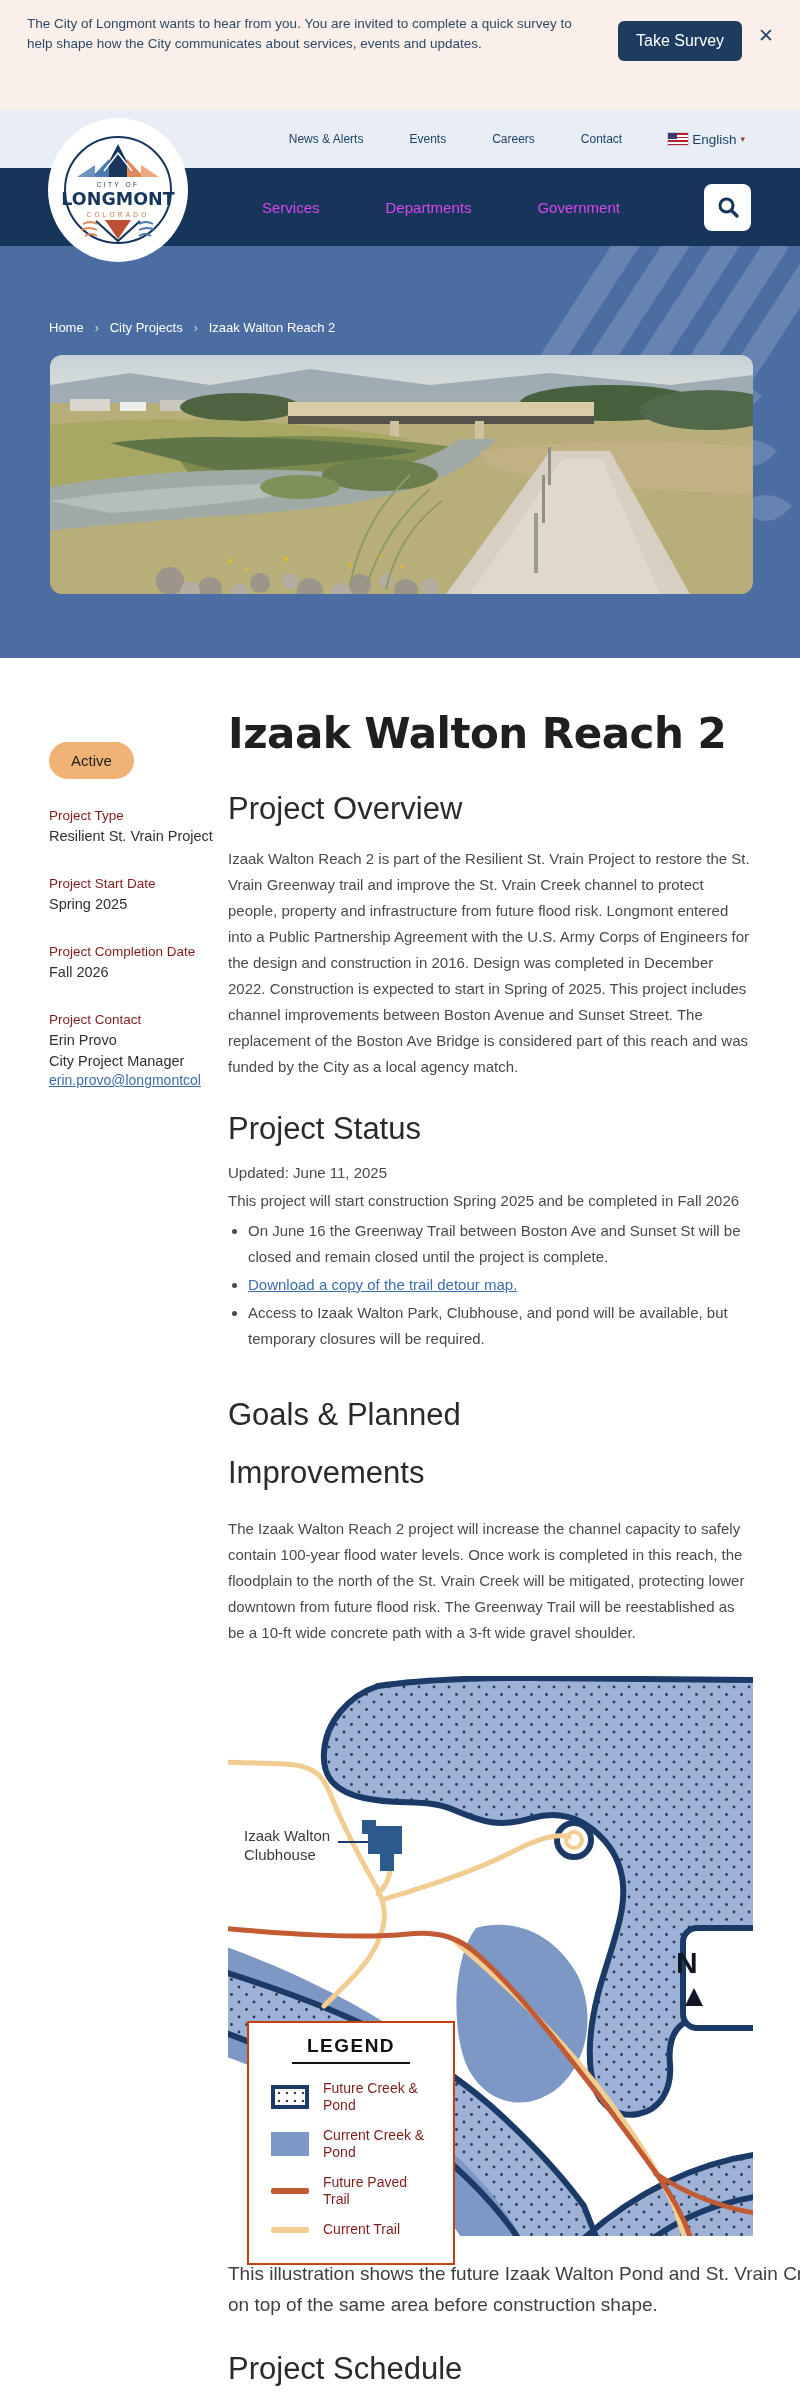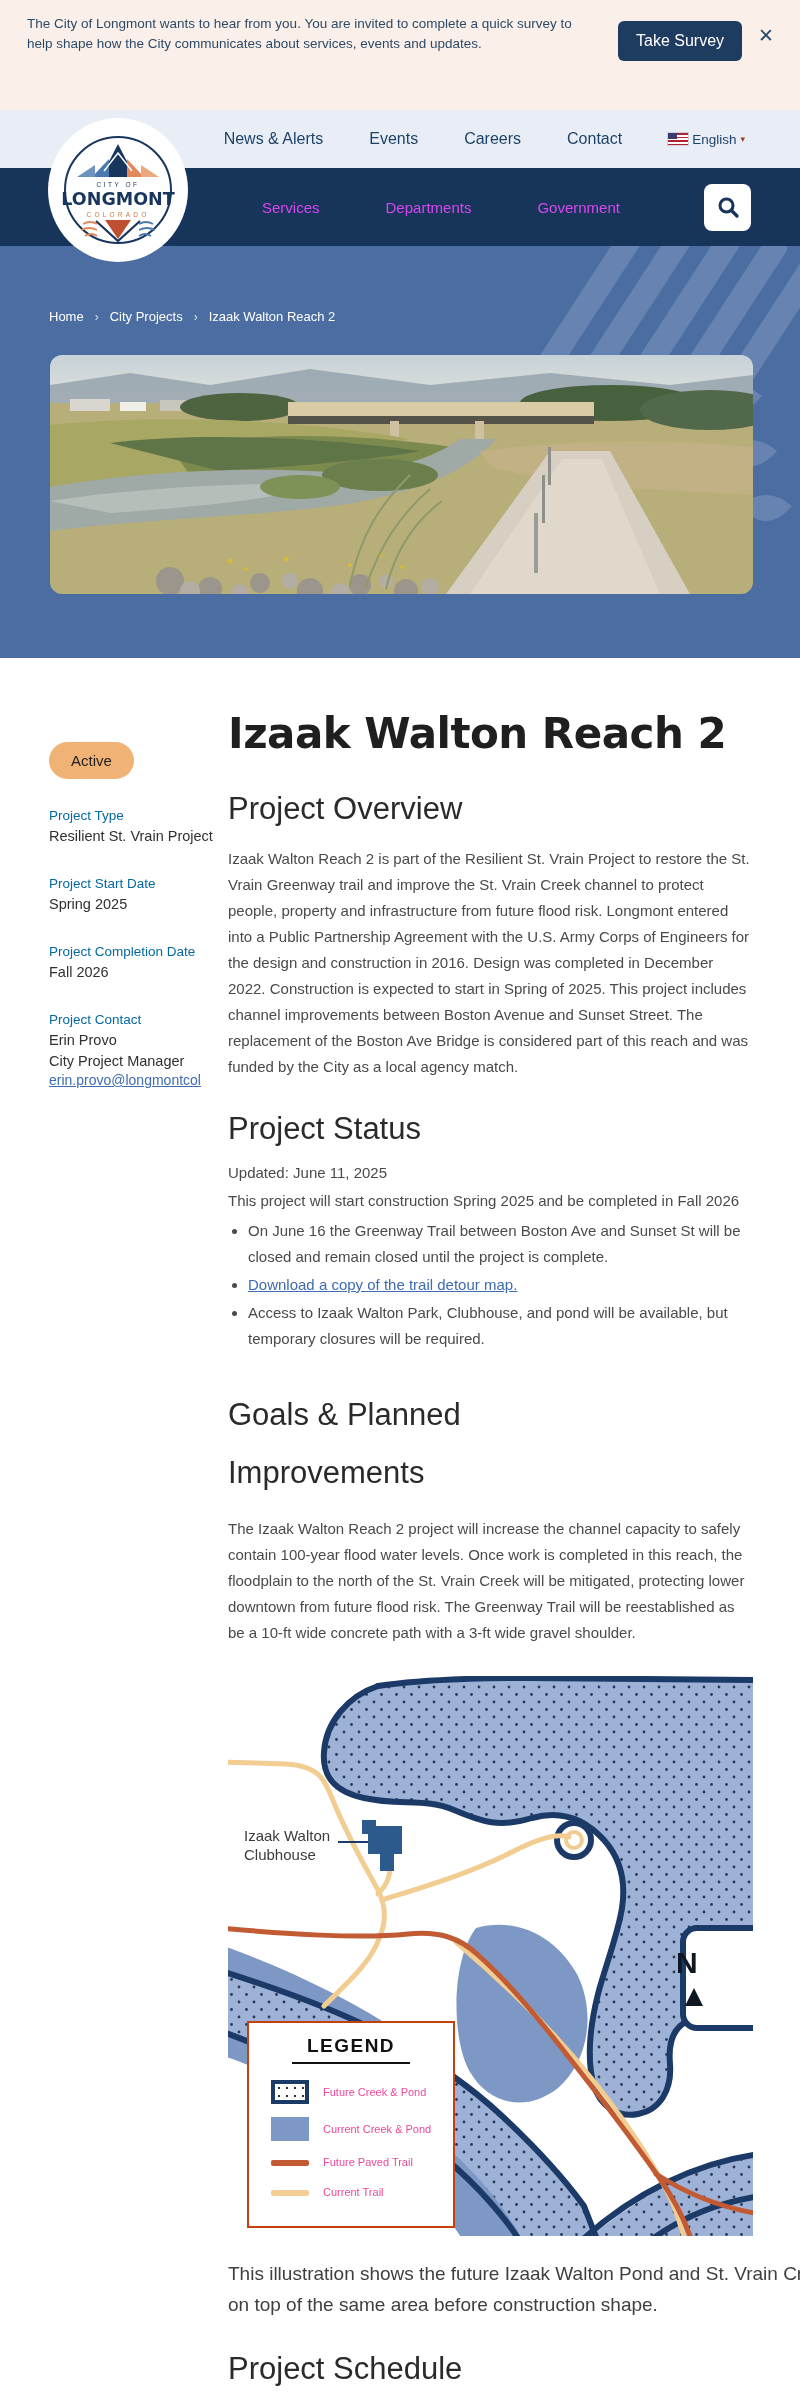--- a/index.html
+++ b/index.html
@@ -11,55 +11,55 @@
   .banner{height:110px;background:#FBF0E9;display:flex;align-items:flex-start;
           padding:14px 26px 0 27px;box-sizing:border-box;}
   .banner-text{width:575px;font-size:13.5px;line-height:20px;color:#2C4A68;}
   .banner-btn{margin-left:18px;margin-top:7px;background:#1E3C60;color:#fff;border:none;
           border-radius:6px;padding:11px 18px;font-size:16px;font-family:inherit;cursor:pointer;white-space:nowrap;}
   .banner-close{margin-left:16px;margin-top:12px;font-size:19px;color:#2B4B6D;cursor:pointer;line-height:1;}
 
   
   .utilnav{height:58px;background:#E9EEF6;display:flex;align-items:center;
            justify-content:flex-end;gap:46px;padding-right:55px;box-sizing:border-box;}
-  .utilnav a{color:#1C4268;text-decoration:none;font-size:16px;}
+  .utilnav a{color:#1C4268;text-decoration:none;font-size:12px;}
   .lang{display:flex;align-items:center;gap:4px;color:#1C4268;font-size:13.5px;cursor:pointer;}
   .flag{width:20px;height:12px;position:relative;
         background:repeating-linear-gradient(180deg,#B22234 0 1.8px,#fff 1.8px 3.6px);
         box-shadow:0 0 0 1px rgba(0,0,0,.12);}
   .flag .canton{position:absolute;left:0;top:0;width:9px;height:6px;background:#3C3B6E;}
   .lang .caret{color:#A23B2F;font-size:9px;}
 
   
   .navybar{height:78px;background:#17345A;display:flex;align-items:center;box-sizing:border-box;
            padding-left:262px;gap:66px;}
   .navybar a{color:#d946ef;font-size:15px;text-decoration:none;}
   .search-btn{margin-left:auto;margin-right:49px;width:47px;height:47px;background:#fff;
            border:none;border-radius:8px;display:flex;align-items:center;justify-content:center;cursor:pointer;}
 
   
   .logo{position:absolute;left:47px;top:117px;width:142px;height:146px;z-index:6;}
 
   
   .blueband{height:412px;background:#4C6DA1;position:relative;overflow:hidden;}
   .watermark{position:absolute;right:0;top:0;z-index:0;}
-  .breadcrumb{position:absolute;left:49px;top:63px;z-index:2;display:flex;gap:11px;
+  .breadcrumb{position:absolute;left:49px;top:74px;z-index:2;display:flex;gap:11px;
               align-items:center;font-size:13px;color:#fff;}
   .breadcrumb a{color:#fff;text-decoration:none;}
   .breadcrumb .sep{color:#D6DFEE;font-size:12px;}
   .hero{position:absolute;left:50px;top:109px;width:703px;height:239px;border-radius:12px;
         overflow:hidden;z-index:1;}
 
   
   .content{display:flex;align-items:flex-start;padding:0 0 0 49px;box-sizing:border-box;}
   .sidebar{width:172px;flex:none;}
   .badge{display:inline-block;margin-top:84px;background:#F0B375;color:#222;
          border-radius:24px;padding:10px 22px;font-size:15px;}
   .sb-group{margin-top:27px;}
-  .sb-label{font-size:13.5px;color:#0369a1;line-height:20px;}
+  .sb-label{font-size:13.5px;color:#7f1d1d;line-height:20px;}
   .sb-value{font-size:14.5px;color:#303030;line-height:21px;}
   .sb-link{display:block;font-size:14px;color:#3E6CB0;text-decoration:underline;
            white-space:nowrap;overflow:hidden;width:172px;}
 
   .main{width:572px;margin-left:7px;}
   h1{margin:50px 0 0 0;font-family:"DejaVu Sans",sans-serif;font-weight:700;
      font-size:42px;line-height:52px;color:#1F1F1F;letter-spacing:-.5px;}
   h2{margin:26px 0 0 0;font-weight:400;font-size:31px;line-height:46px;color:#2A2A2A;}
   h2.wrap{max-width:420px;line-height:58px;margin-top:34px;}
   .body-p{margin:14px 0 0 0;width:525px;font-size:15px;line-height:26px;color:#4A4A4A;}
@@ -77,21 +77,21 @@
   .north-n{position:absolute;left:448px;top:270px;font-size:30px;font-weight:700;color:#0F1822;}
   .north-arrow{position:absolute;left:457px;top:312px;width:0;height:0;
                border-left:9px solid transparent;border-right:9px solid transparent;
                border-bottom:18px solid #0F1822;}
   .legend{position:absolute;left:19px;top:345px;width:208px;background:#fff;
           border:2px solid #c2410c;box-sizing:border-box;padding-bottom:12px;z-index:3;}
   .legend-title{text-align:center;font-size:19px;font-weight:700;letter-spacing:1.5px;
           color:#111;margin-top:12px;}
   .legend-rule{width:118px;height:2px;background:#111;margin:5px auto 16px auto;}
   .legend-row{display:flex;align-items:center;gap:14px;margin:0 0 13px 22px;}
-  .legend-row .lbl{font-size:11px;line-height:17px;color:#ec4899;width:110px;}
+  .legend-row .lbl{font-size:14px;line-height:17px;color:#7f1d1d;width:110px;}
   .sw-future{width:38px;height:24px;box-sizing:border-box;border:4px solid #1C3A68;background:#fff;
              background-image:radial-gradient(#333 1px,transparent 1.6px);background-size:8px 8px;flex:none;}
   .sw-current{width:38px;height:24px;background:#7E98C5;flex:none;}
   .sw-redline{width:38px;height:6px;background:#C25B33;border-radius:2px;flex:none;}
   .sw-tanline{width:38px;height:6px;background:#F3CE94;border-radius:2px;flex:none;}
 
   .caption{margin-top:22px;width:572px;color:#3F3F3F;font-size:19px;line-height:31px;}
   .caption .l1{white-space:nowrap;overflow:hidden;}
 </style>
 </head>

